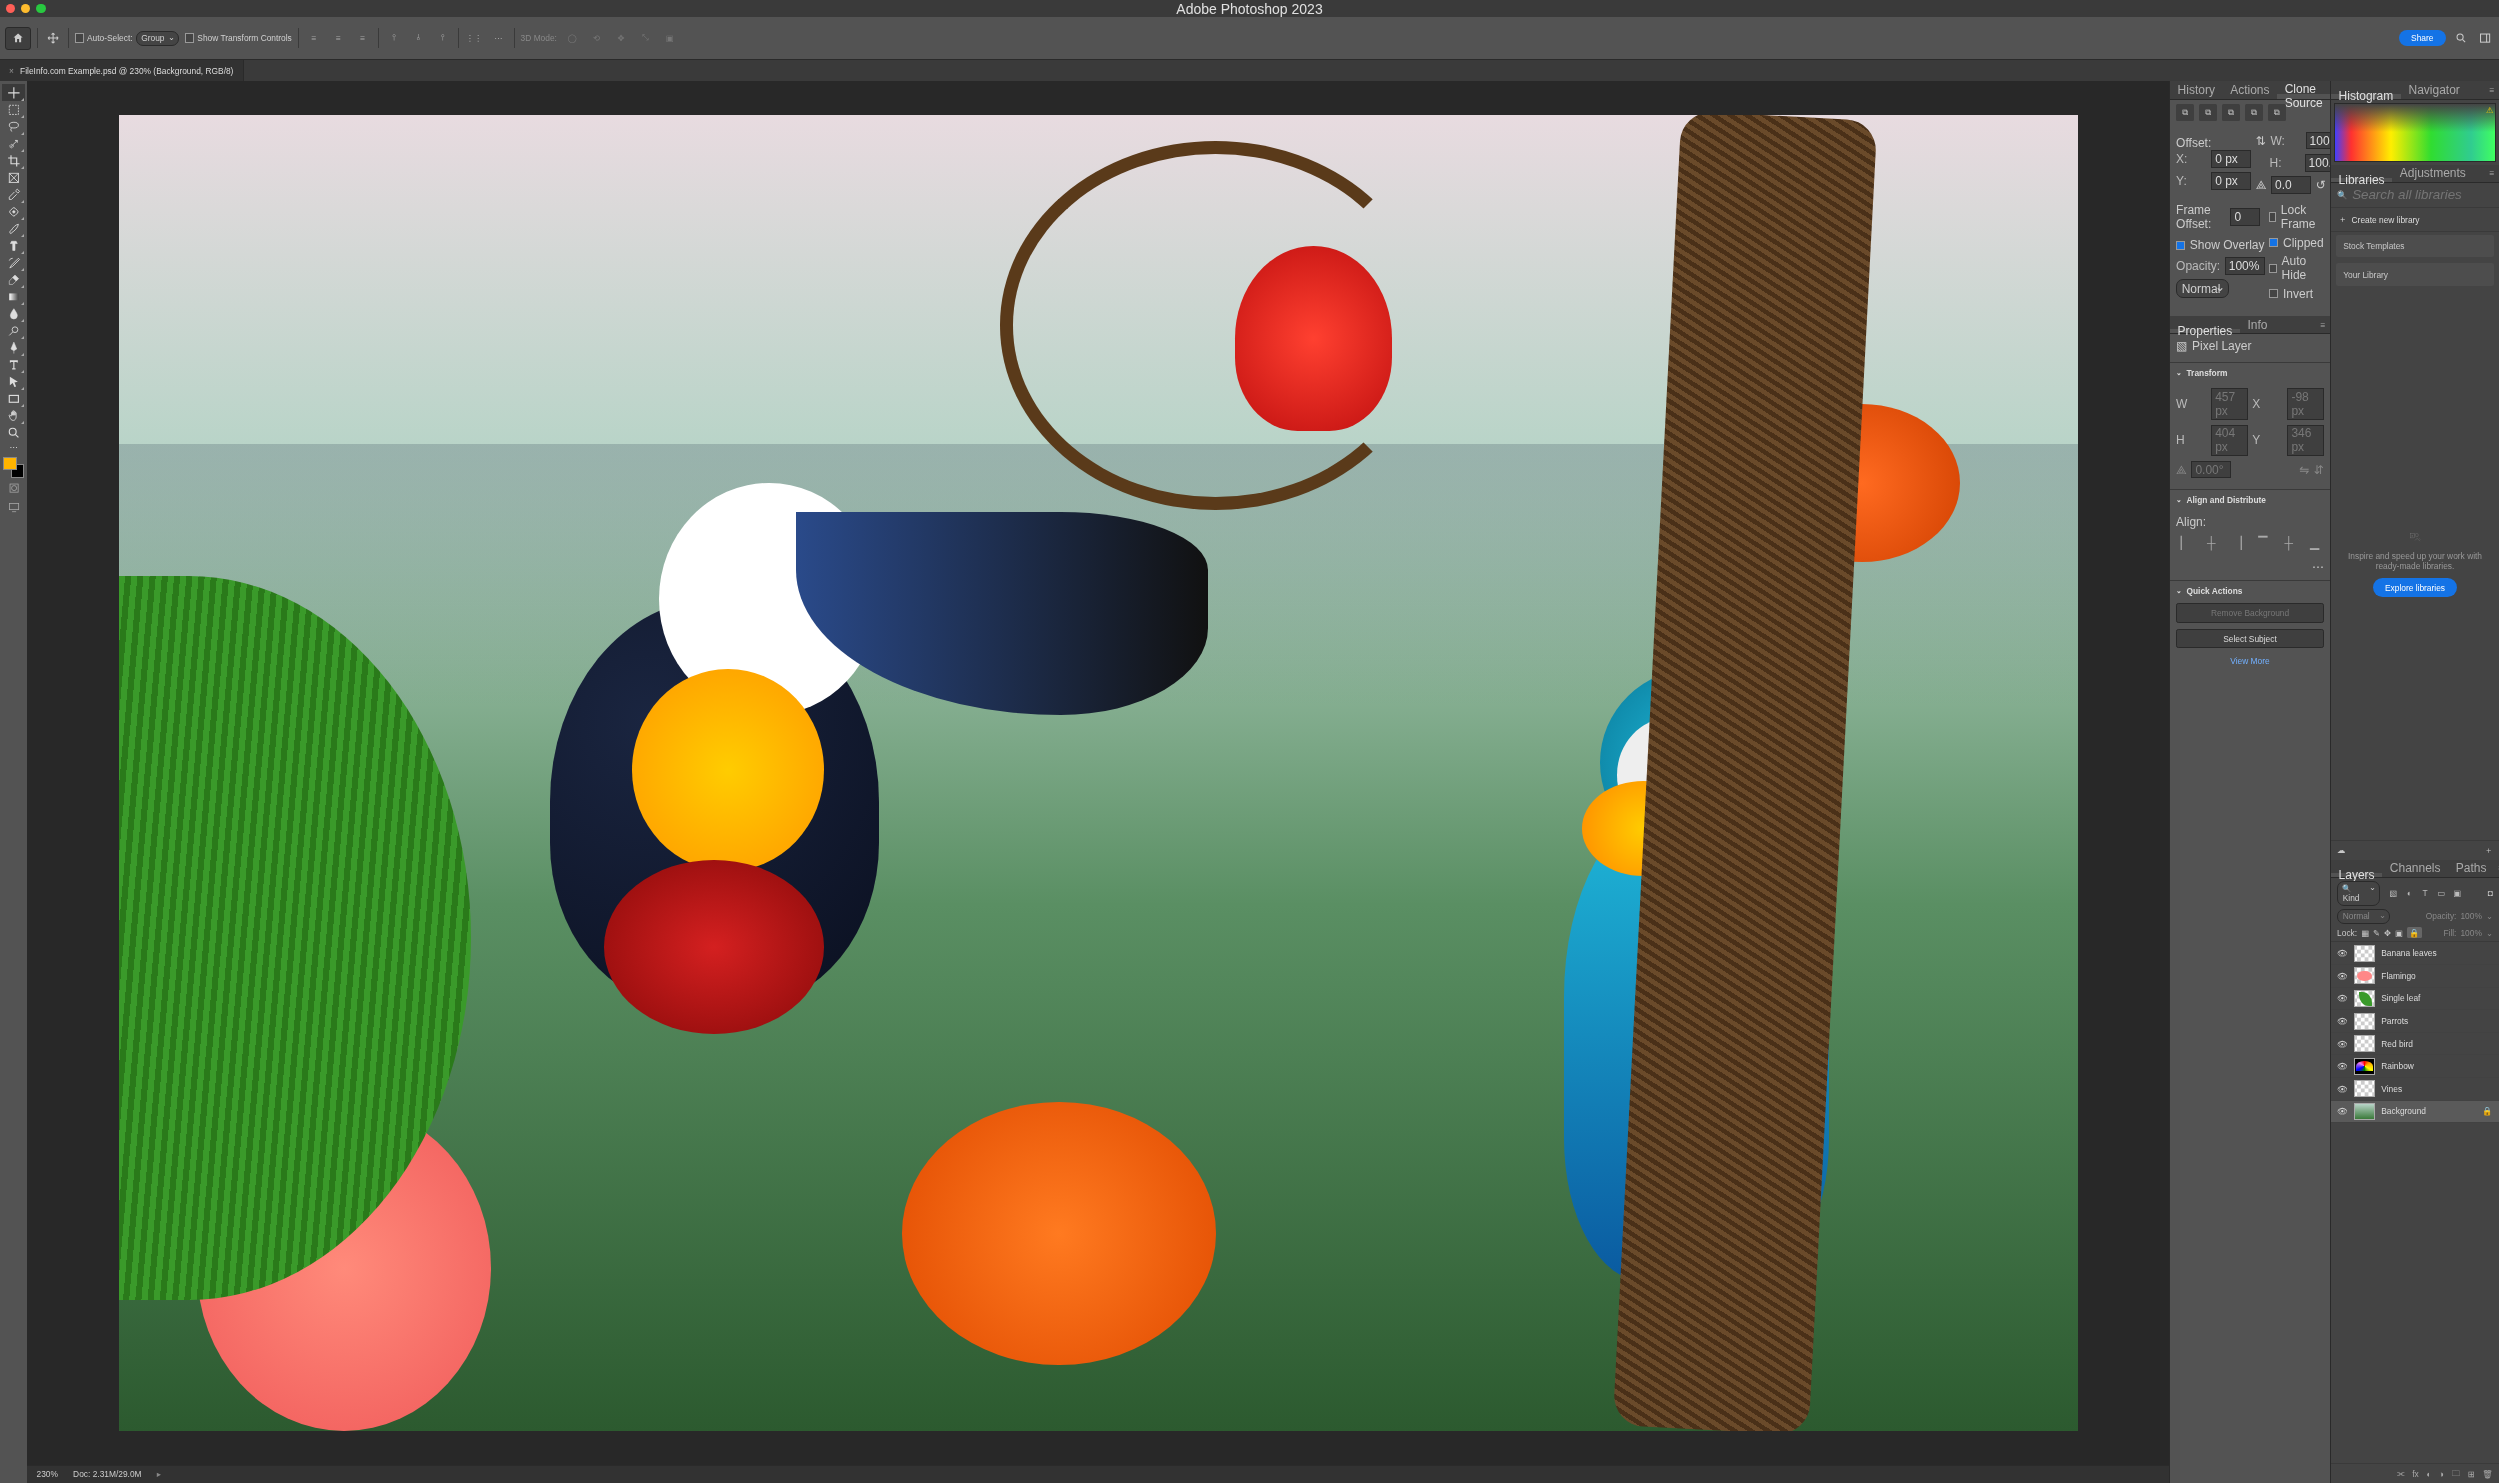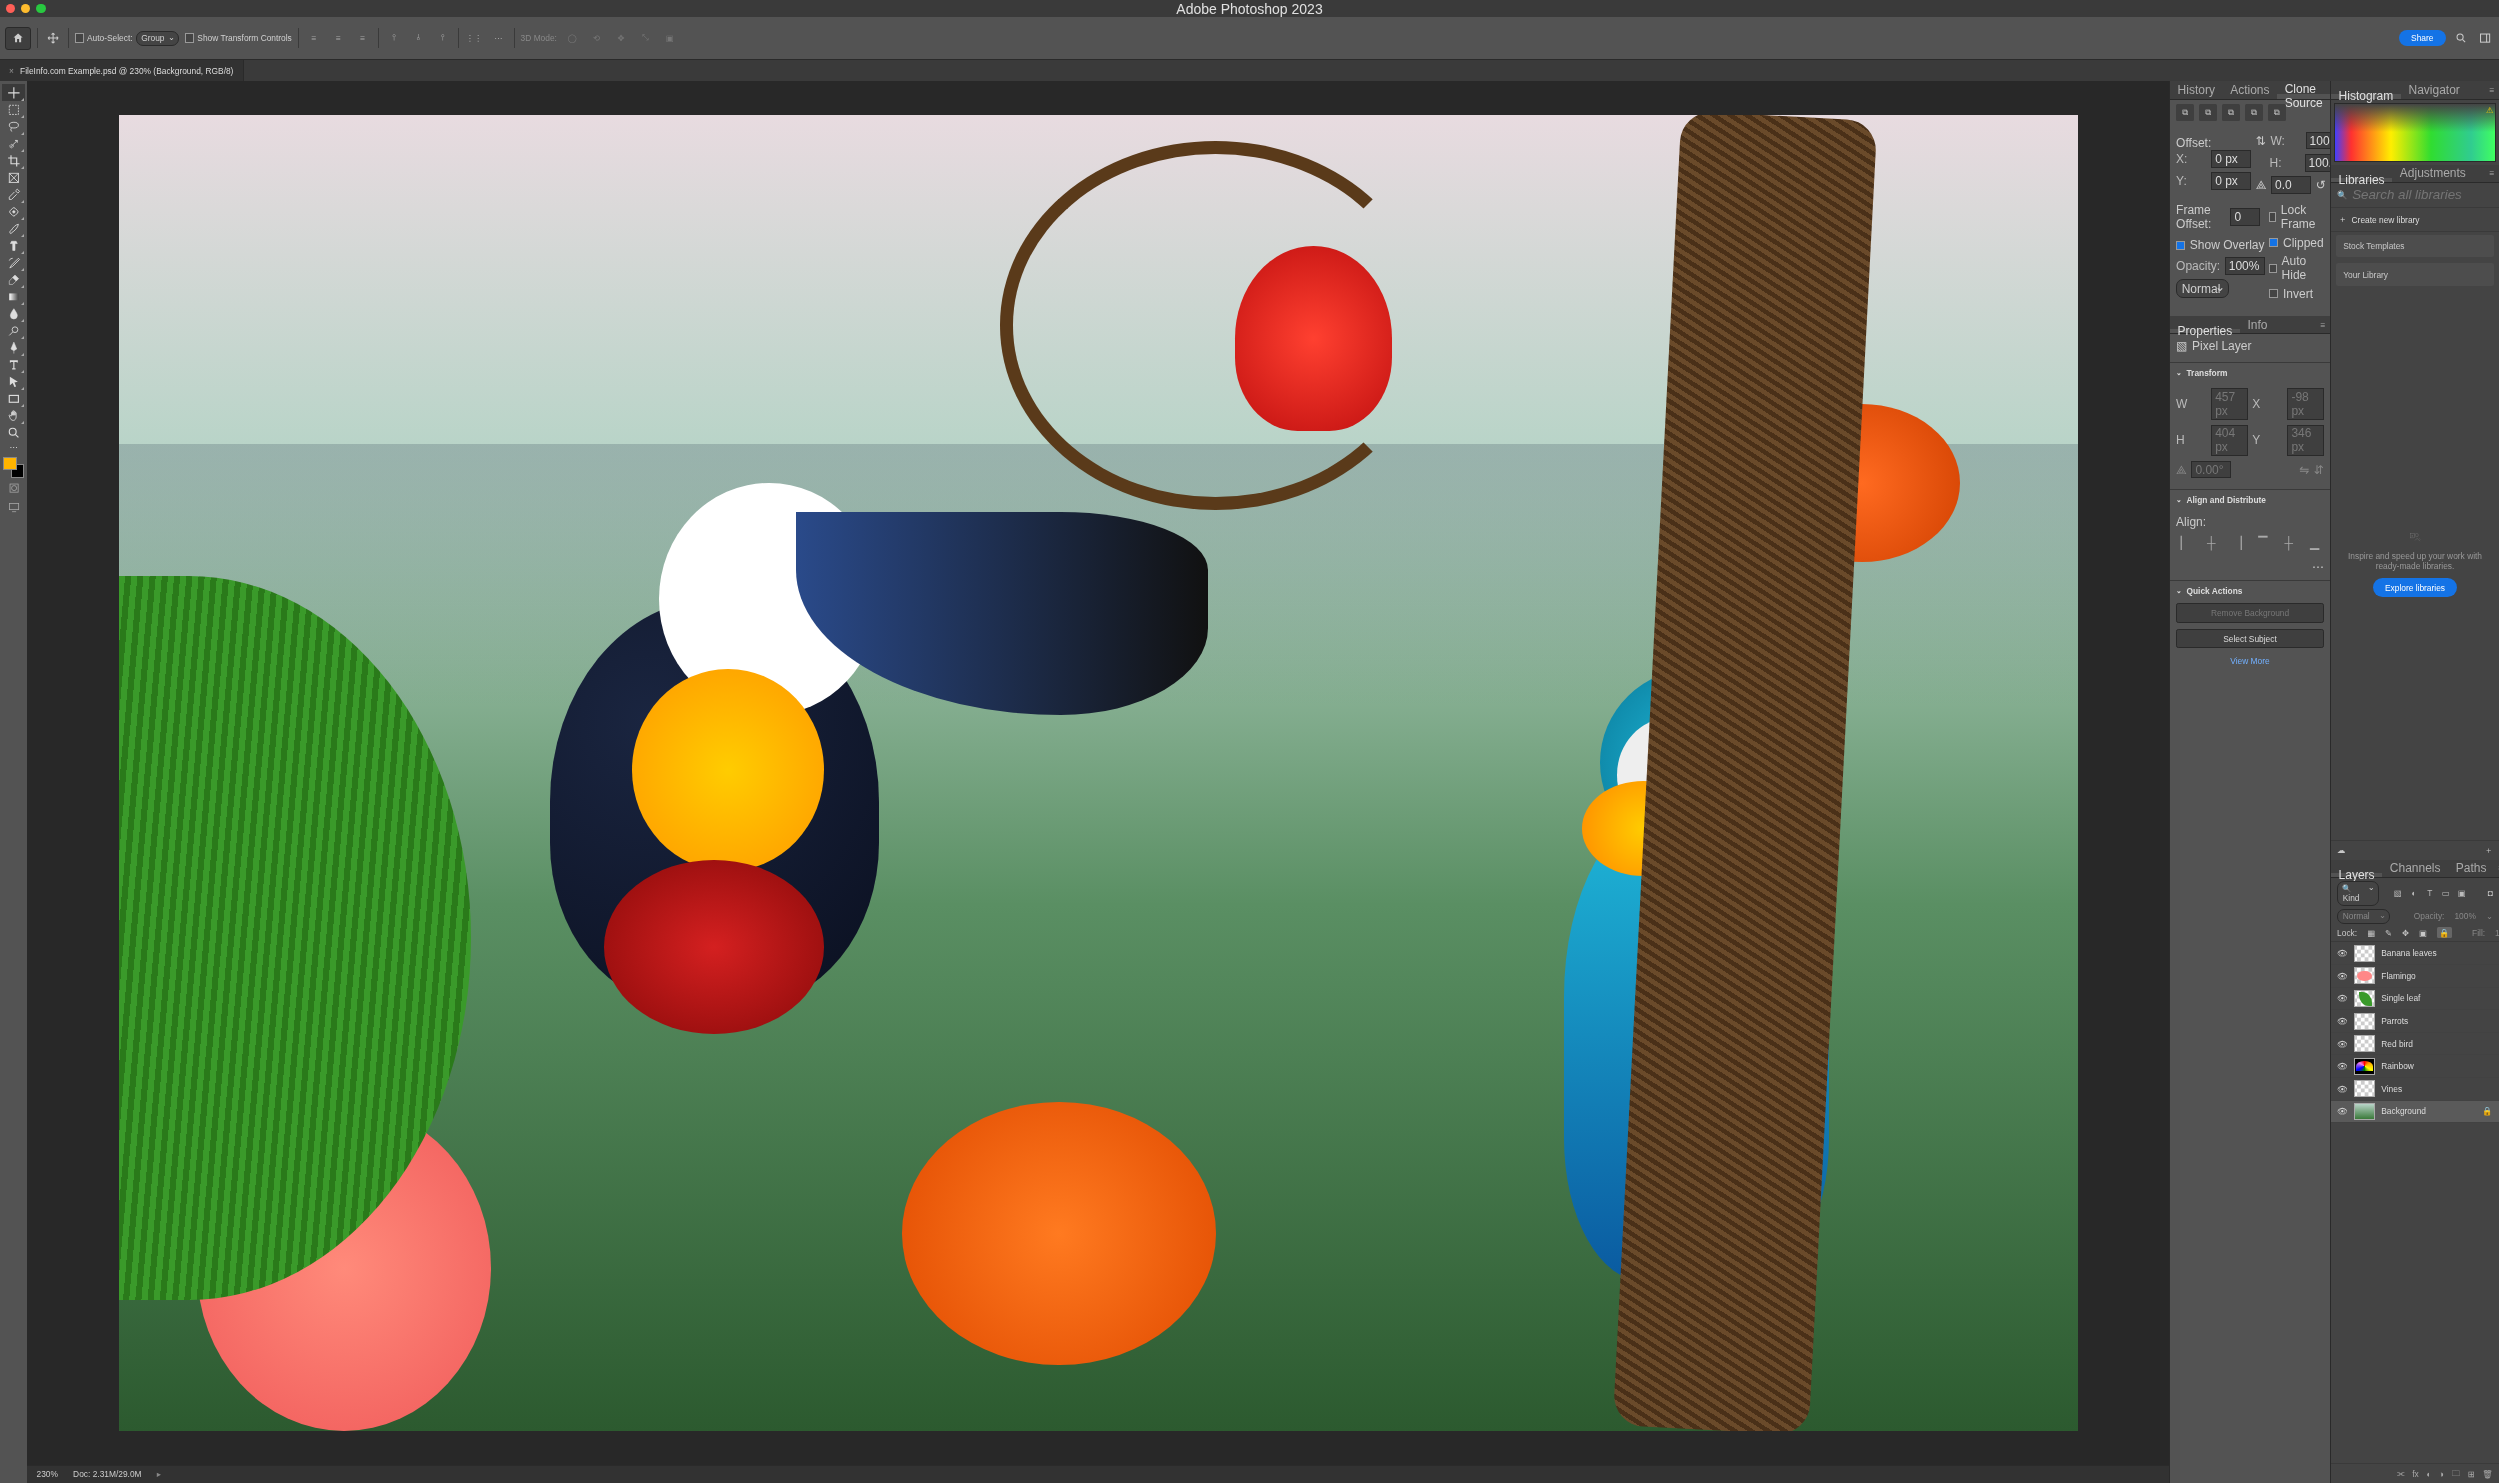--- a/index.html
+++ b/index.html
@@ -80,21 +80,21 @@
 .lib-search { display:flex; align-items:center; gap:4.6px; padding:4.6px 6.1px; border-bottom:0.8px solid #3a3a3a;}
 .lib-search input { flex:1; background:transparent; border:none; color:#ccc; font-style:italic; outline:none;}
 .lib-btn { display:flex; align-items:center; gap:4.6px; padding:6.1px 7.6px; color:#ddd; border-bottom:0.8px solid #3a3a3a;}
 .lib-item { padding:6.1px 7.6px; background:#4d4d4d; margin:3px 4.6px; border-radius:2.3px;}
 .lib-empty { flex:1; display:flex; flex-direction:column; align-items:center; justify-content:center; gap:7.6px; padding:15.2px; text-align:center; color:#999;}
 .explore-btn { background:#1473e6; color:#fff; padding:4.6px 12.2px; border-radius:10.7px; font-weight:500;}
 .lib-footer { height:20px; border-top:0.8px solid #3a3a3a; display:flex; align-items:center; justify-content:space-between; padding:0 6.1px;}
 
 
 .layers-opts { padding:3px 6.1px; display:flex; flex-direction:column; gap:3px; border-bottom:0.8px solid #3a3a3a;}
-.layers-row { display:flex; align-items:center; gap:10px;}
+.layers-row { display:flex; align-items:center; gap:4px;}
 .layers-row .icon-seq { display:flex; gap:3.8px; margin-left:3px;}
 .layers-row .icon-seq span {width:12.2px;height:12.2px;display:flex;align-items:center;justify-content:center;color:#bbb;}
 .layers-list { flex:1; overflow:auto;}
 .layer { display:flex; align-items:center; gap:6.1px; padding:2.3px 6.1px; border-bottom:0.8px solid #424242;}
 .layer.selected { background:#5a5a5a;}
 .eye { width:10.7px; text-align:center; color:#ddd;}
 .thumb { width:21.3px; height:17px; background:#888; border:0.8px solid #aaa;}
 .thumb.checker { background: repeating-conic-gradient(#ccc 0% 25%, #fff 0% 50%) 50% / 7.6px 7.6px;}
 .layer .name { flex:1; color:#ddd;}
 .layer .lock { color:#bbb;}

